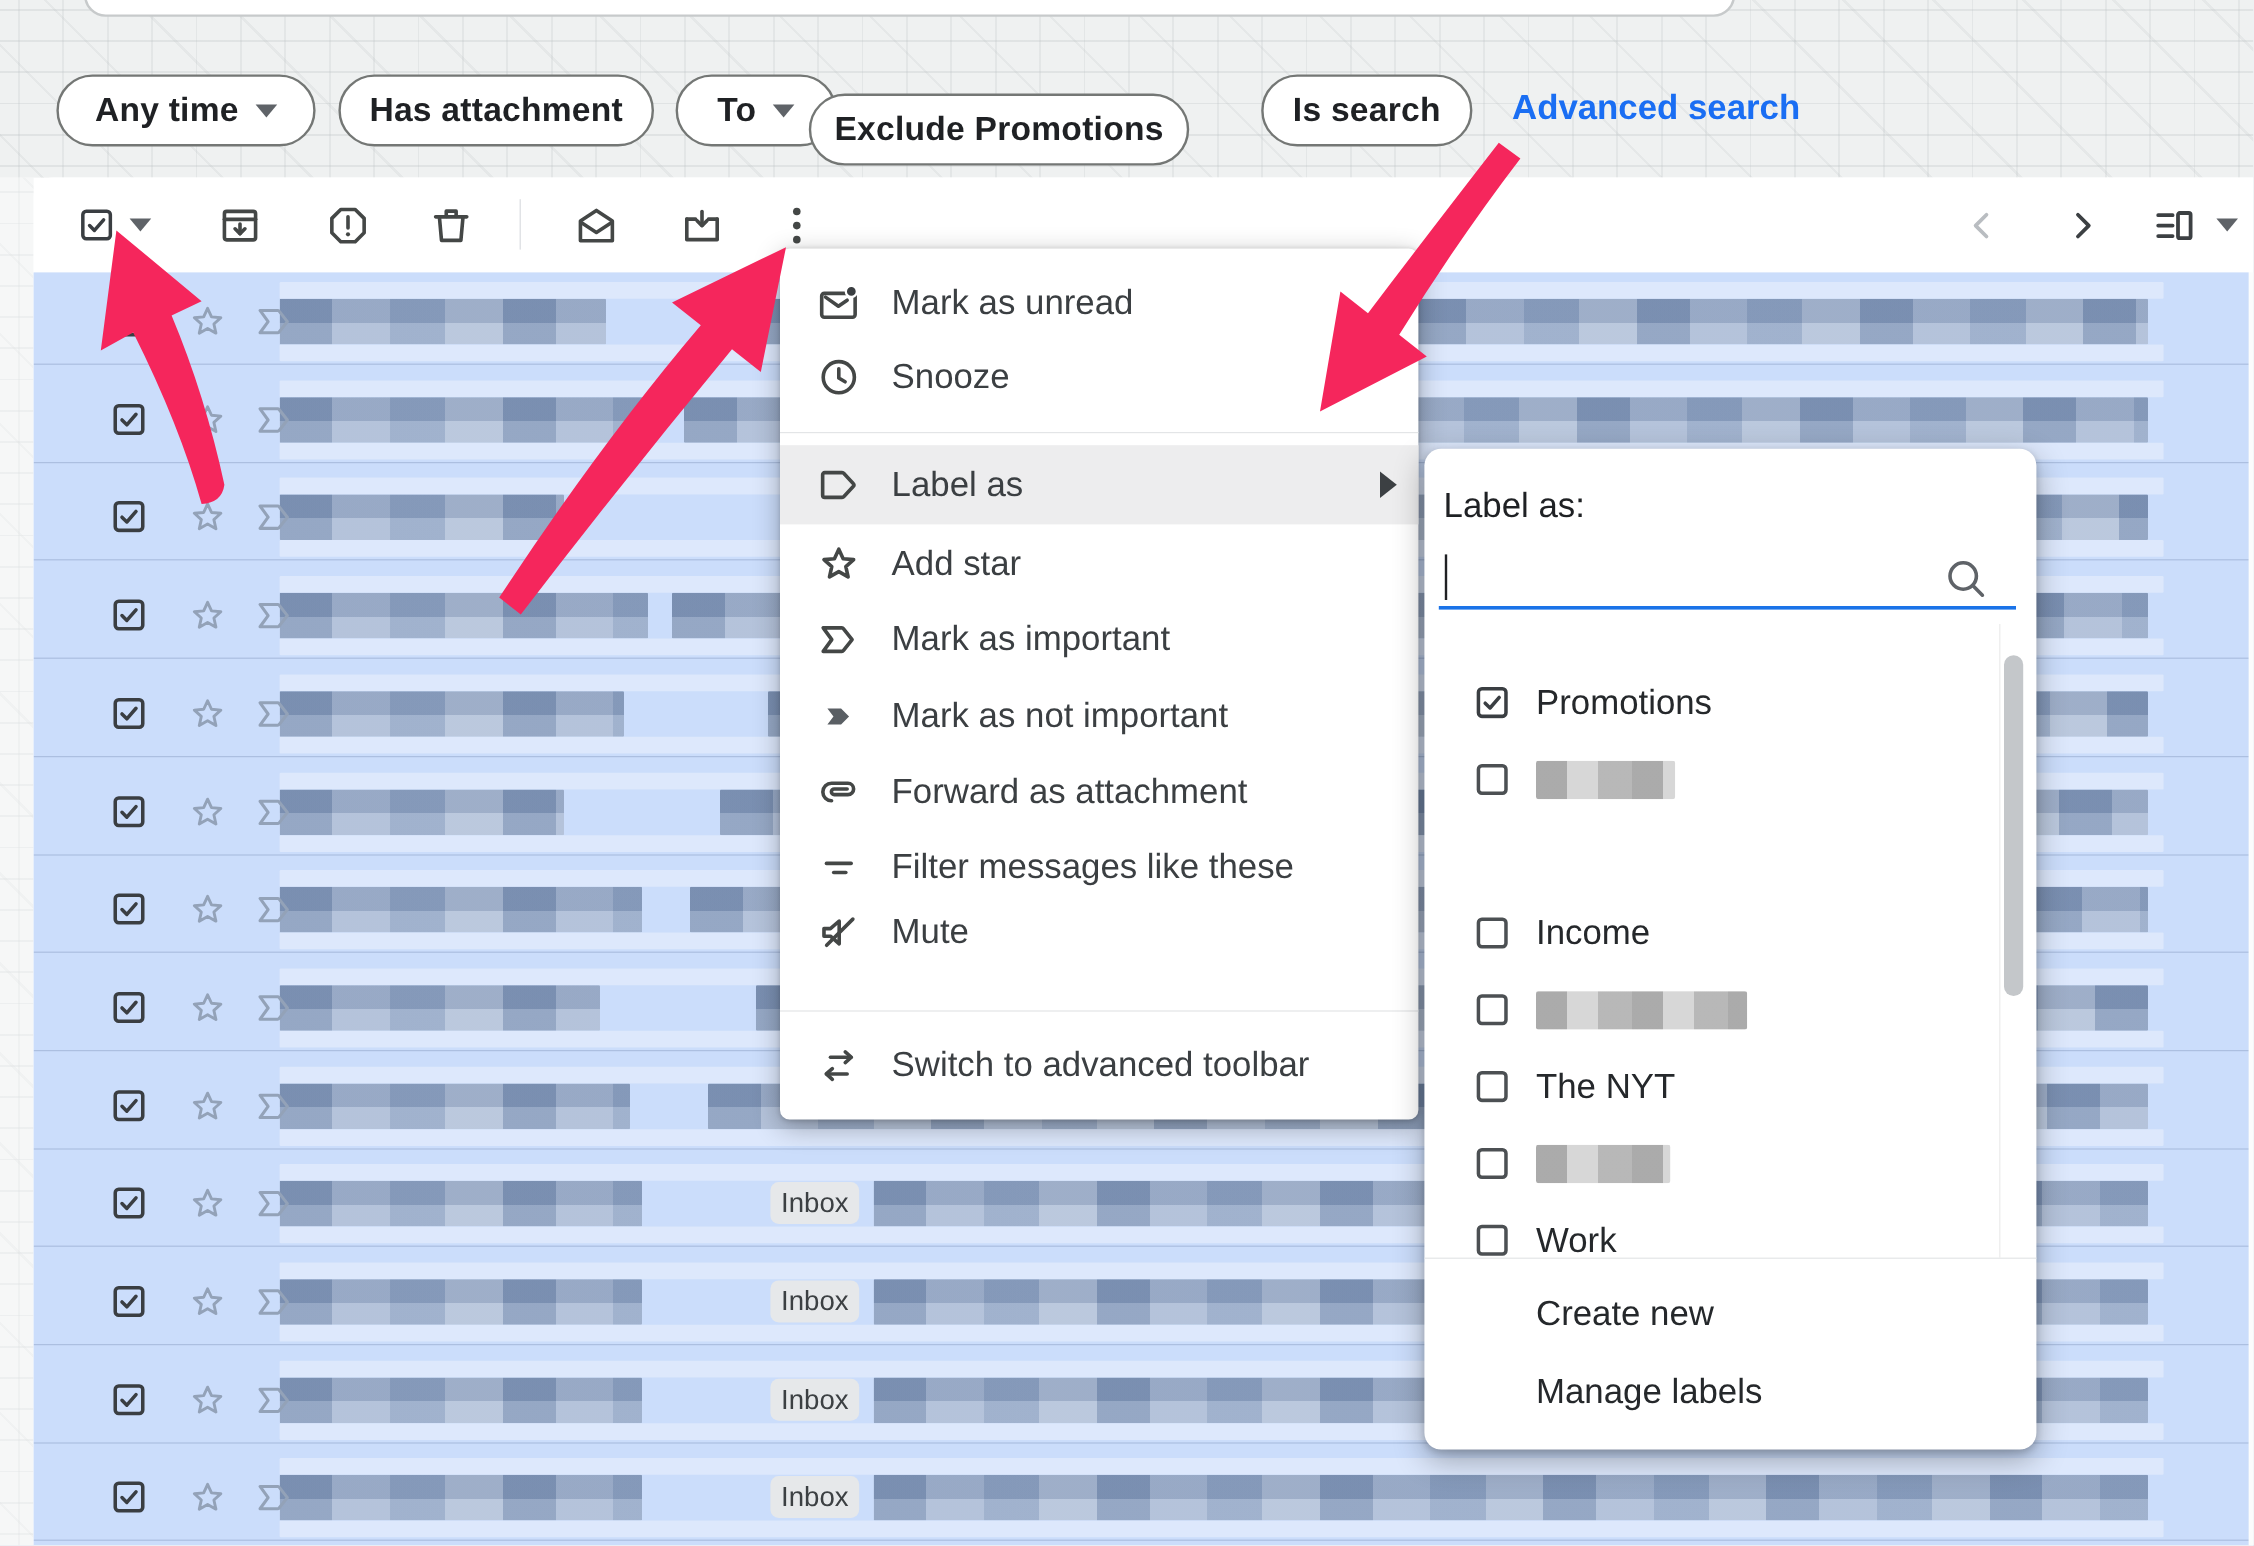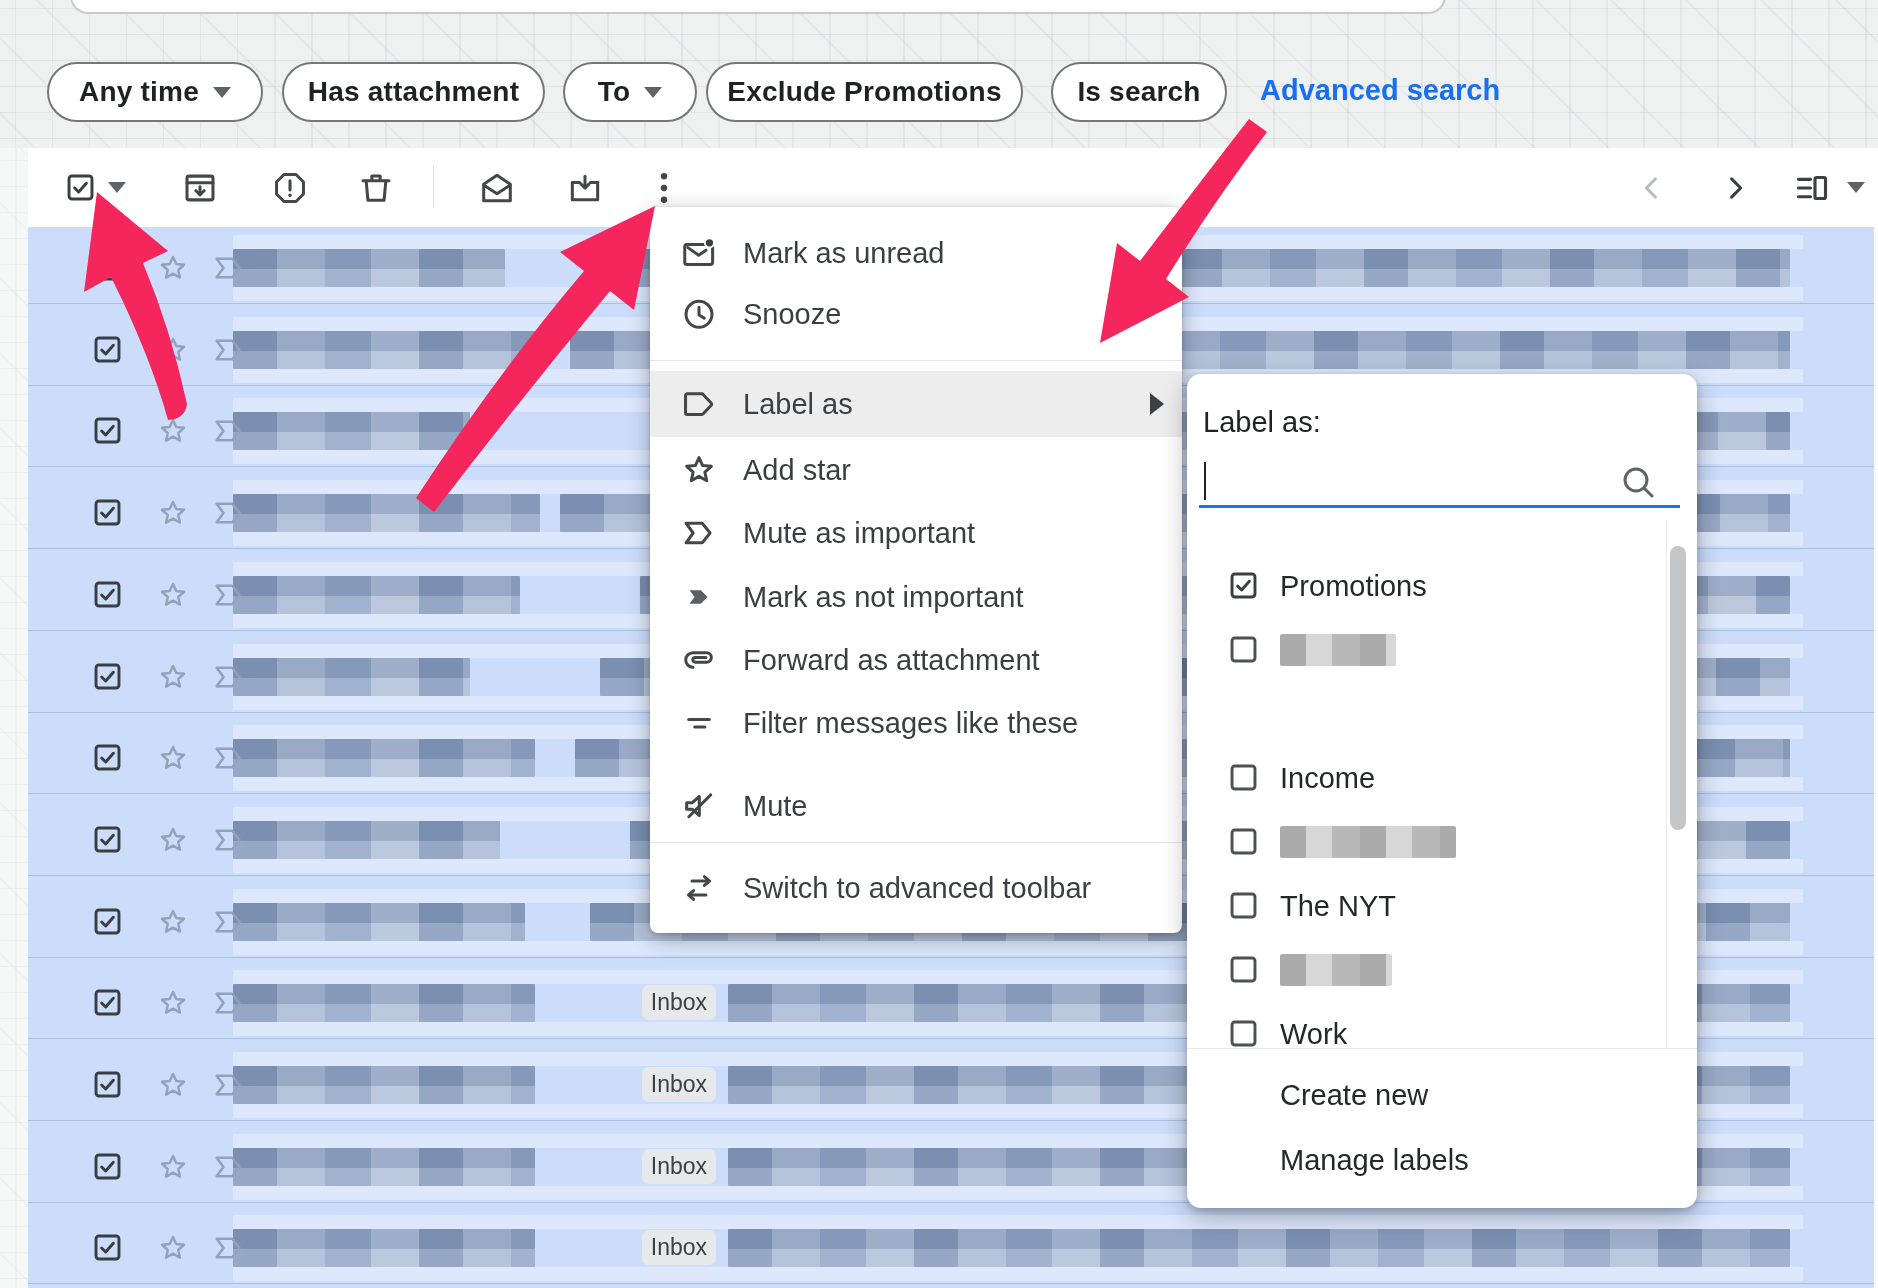--- a/index.html
+++ b/index.html
@@ -97,21 +97,21 @@
         <span class="chip-label">Any time</span>
         <span class="caret"></span>
       </div>
       <div class="chip" style="left: 282px; width: 263px;">
         <span class="chip-label">Has attachment</span>
       </div>
       <div class="chip" style="left: 563px; width: 134px;">
         <span class="chip-label">To</span>
         <span class="caret"></span>
       </div>
-      <div class="chip" style="left: 706px; width: 317px;">
+      <div class="chip" style="left: 674px; width: 317px; margin-top: 16px;">
         <span class="chip-label">Exclude Promotions</span>
       </div>
       <div class="chip" style="left: 1051px; width: 176px;">
         <span class="chip-label">Is search</span>
       </div>
     </div>
   <div class="adv-link">Advanced search</div>
 
   <div class="panel"></div>
 
@@ -438,42 +438,42 @@
       <div class="ctx-item" style="top: 232px;">
         <div class="mi-icon"><svg viewBox="0 0 24 24" width="38" height="38" fill="none" stroke="#444746" stroke-width="1.9" stroke-linecap="round" stroke-linejoin="round">
             <path d="M12 4.2l2.3 5 5.5.5-4.1 3.7 1.2 5.4-4.9-2.8-4.9 2.8 1.2-5.4-4.1-3.7 5.5-.5z"></path>
           </svg></div>
         <div class="mi-label">Add star</div>
       </div>
       <div class="ctx-item" style="top: 295px;">
         <div class="mi-icon"><svg viewBox="0 0 24 24" width="38" height="38" fill="none" stroke="#444746" stroke-width="1.9" stroke-linecap="round" stroke-linejoin="round">
             <path d="M3.8 5.8h9.8c.3 0 .6.1.8.4l4.6 5.8-4.6 5.8c-.2.3-.5.4-.8.4H3.8l4.5-6.2z"></path>
           </svg></div>
-        <div class="mi-label">Mute as important</div>
+        <div class="mi-label">Mark as important</div>
       </div>
       <div class="ctx-item" style="top: 359px;">
         <div class="mi-icon"><svg viewBox="0 0 24 24" width="38" height="38" fill="none" stroke="#444746" stroke-width="1.9" stroke-linecap="round" stroke-linejoin="round">
             <path d="M6 7.8h7.2l4.2 4.2-4.2 4.2H6l3.2-4.2z" fill="#5a5f64" stroke="none"></path>
           </svg></div>
         <div class="mi-label">Mark as not important</div>
       </div>
       <div class="ctx-item" style="top: 422px; text-decoration: underline;">
         <div class="mi-icon"><svg viewBox="0 0 24 24" width="38" height="38" fill="none" stroke="#444746" stroke-width="1.9" stroke-linecap="round" stroke-linejoin="round">
             <path d="M8.2 16.6a4.6 4.6 0 0 1 0-9.2h8.6a3 3 0 0 1 0 6H9.6a1.5 1.5 0 0 1 0-3h6.8"></path>
           </svg></div>
         <div class="mi-label">Forward as attachment</div>
       </div>
       <div class="ctx-item" style="top: 485px;">
         <div class="mi-icon"><svg viewBox="0 0 24 24" width="38" height="38" fill="none" stroke="#444746" stroke-width="1.9" stroke-linecap="round" stroke-linejoin="round">
             <path d="M5.5 9.8h13"></path>
             <path d="M9.3 14.6h6.4"></path>
           </svg></div>
         <div class="mi-label">Filter messages like these</div>
       </div>
-      <div class="ctx-item" style="top: 568px; padding-left: 38px;">
+      <div class="ctx-item" style="top: 539px; padding-left: 38px;">
         <div class="mi-icon"><svg viewBox="0 0 24 24" width="38" height="38" fill="none" stroke="#444746" stroke-width="1.9" stroke-linecap="round" stroke-linejoin="round">
             <path d="M4.2 10v4h3.4l4.6 4V6l-4.6 4z"></path>
             <path d="M19.4 5L5.6 18.8"></path>
           </svg></div>
         <div class="mi-label">Mute</div>
       </div>
       <div class="ctx-sep" style="top: 635px;"></div>
       <div class="ctx-item" style="top: 650px;">
         <div class="mi-icon"><svg viewBox="0 0 24 24" width="38" height="38" fill="none" stroke="#444746" stroke-width="1.9" stroke-linecap="round" stroke-linejoin="round">
             <path d="M7.6 7.6H18.4"></path>

